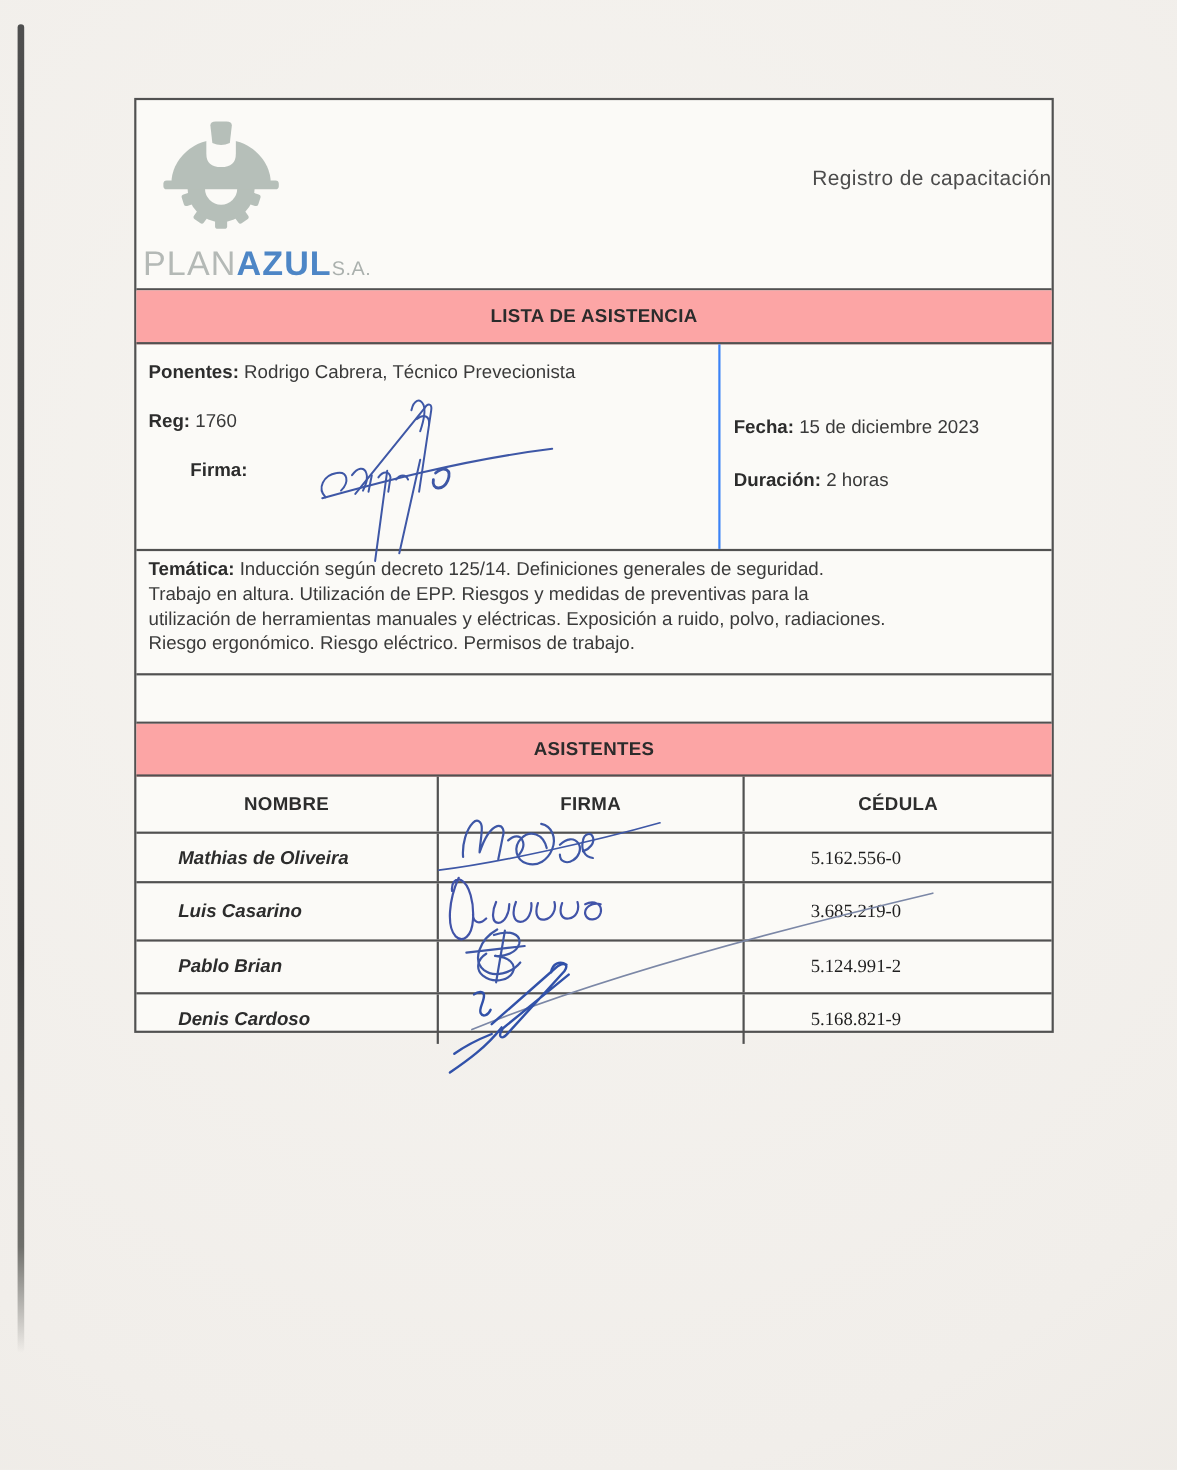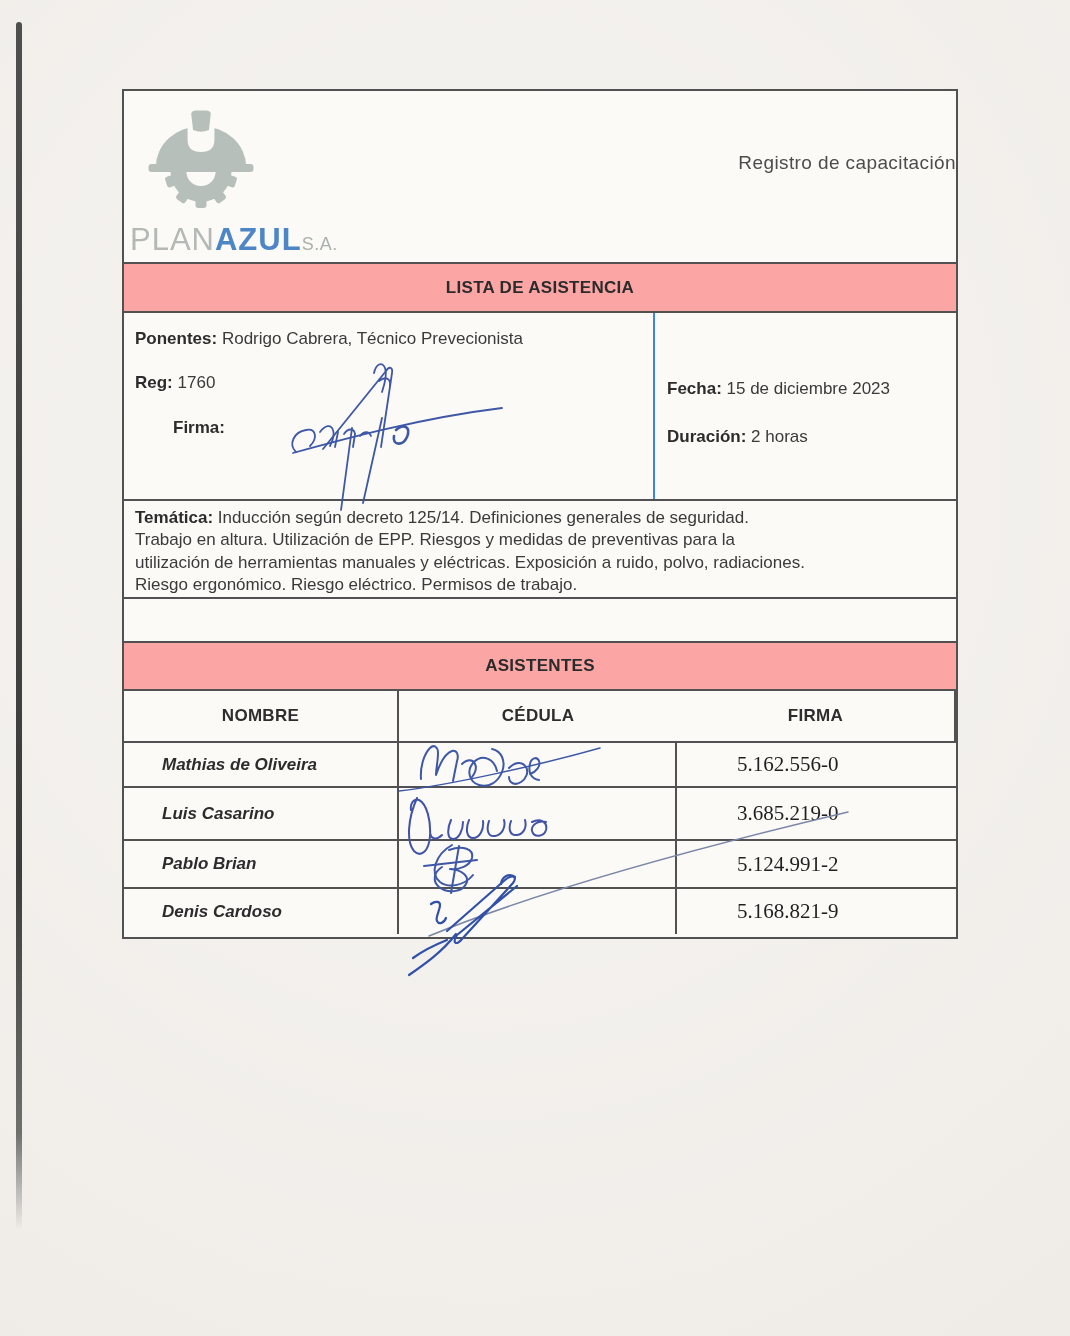--- a/index.html
+++ b/index.html
@@ -17,21 +17,21 @@
     background:linear-gradient(to bottom,#4f4f4f 0%,#3c3c3c 70%,#6f6f6b 92%,rgba(111,111,107,0) 100%);
   }
   .doc{
     position:absolute;left:122px;top:89px;width:836px;height:850px;
     box-sizing:border-box;border:2px solid #515151;background:#fbfaf7;
   }
   .sec{box-sizing:border-box;border-bottom:2px solid #515151;position:relative;}
   .sec-header{height:173px;}
   .sec-lista{height:49px;}
   .sec-info{height:188px;display:flex;}
-  .sec-tematica{height:98px;padding:6px 11px 0 11px;}
+  .sec-tematica{height:113px;padding:6px 11px 0 11px;}
   .sec-empty{height:44px;}
   .sec-band2{height:48px;}
   .sec-table{height:243px;border-bottom:none;text-align:right;}
   .band{background:#fca5a5;display:flex;align-items:center;justify-content:center;
     font-weight:bold;font-size:17px;color:#2b2b2b;letter-spacing:0.3px;}
   
   .logo{position:absolute;left:16px;top:11px;width:230px;height:160px;}
   .logo svg{position:absolute;left:0;top:0;}
   .logo-text{position:absolute;left:-10px;top:120px;white-space:nowrap;font-size:31px;letter-spacing:1px;}
   .logo-plan{color:#b4b9b6;font-weight:400;}
@@ -57,21 +57,21 @@
   .trow:last-child{border-bottom:none;}
   .tr-head{height:52px;}
   .tr-1{height:45px;}
   .tr-2{height:53px;}
   .tr-3{height:48px;}
   .tr-4{height:45px;}
   .cell{box-sizing:border-box;display:flex;align-items:center;}
   .cell.c1,.cell.c2{border-right:2px solid #515151;}
   .th{justify-content:center;font-weight:bold;font-size:17px;color:#2d2d2d;letter-spacing:0.3px;}
   .name{padding-left:38px;font-weight:bold;font-size:17px;color:#2c2c2c;font-style:italic;}
-  .cedula{padding-left:60px;font-family:"Liberation Serif",serif;font-size:21px;color:#1f1f1f;}
+  .cedula{padding-left:60px;font-family:"Liberation Serif",serif;font-size:17px;color:#1f1f1f;}
   .ink-overlay{position:absolute;inset:0;pointer-events:none;}
   .ink-overlay path{fill:none;stroke-linecap:round;stroke-linejoin:round;}
 </style>
 </head>
 <body>
 
 <div class="canvas">
 
   <div class="scan-edge"></div>
 
@@ -148,22 +148,22 @@
 
     <div class="sec sec-empty"></div>
 
     <div class="sec sec-band2 band">
       <span>ASISTENTES</span>
     </div>
 
     <div class="sec sec-table">
       <div class="trow tr-head">
         <div class="cell c1 th">NOMBRE</div>
+        <div class="cell c2 th">FIRMA</div>
         <div class="cell th">CÉDULA</div>
-        <div class="cell c2 th">FIRMA</div>
       </div>
       <div class="trow tr-1">
         <div class="cell c1 name">Mathias de Oliveira</div>
         <div class="cell c2"></div>
         <div class="cell cedula">5.162.556-0</div>
       </div>
       <div class="trow tr-2">
         <div class="cell c1 name">Luis Casarino</div>
         <div class="cell c2"></div>
         <div class="cell cedula">3.685.219-0</div>

